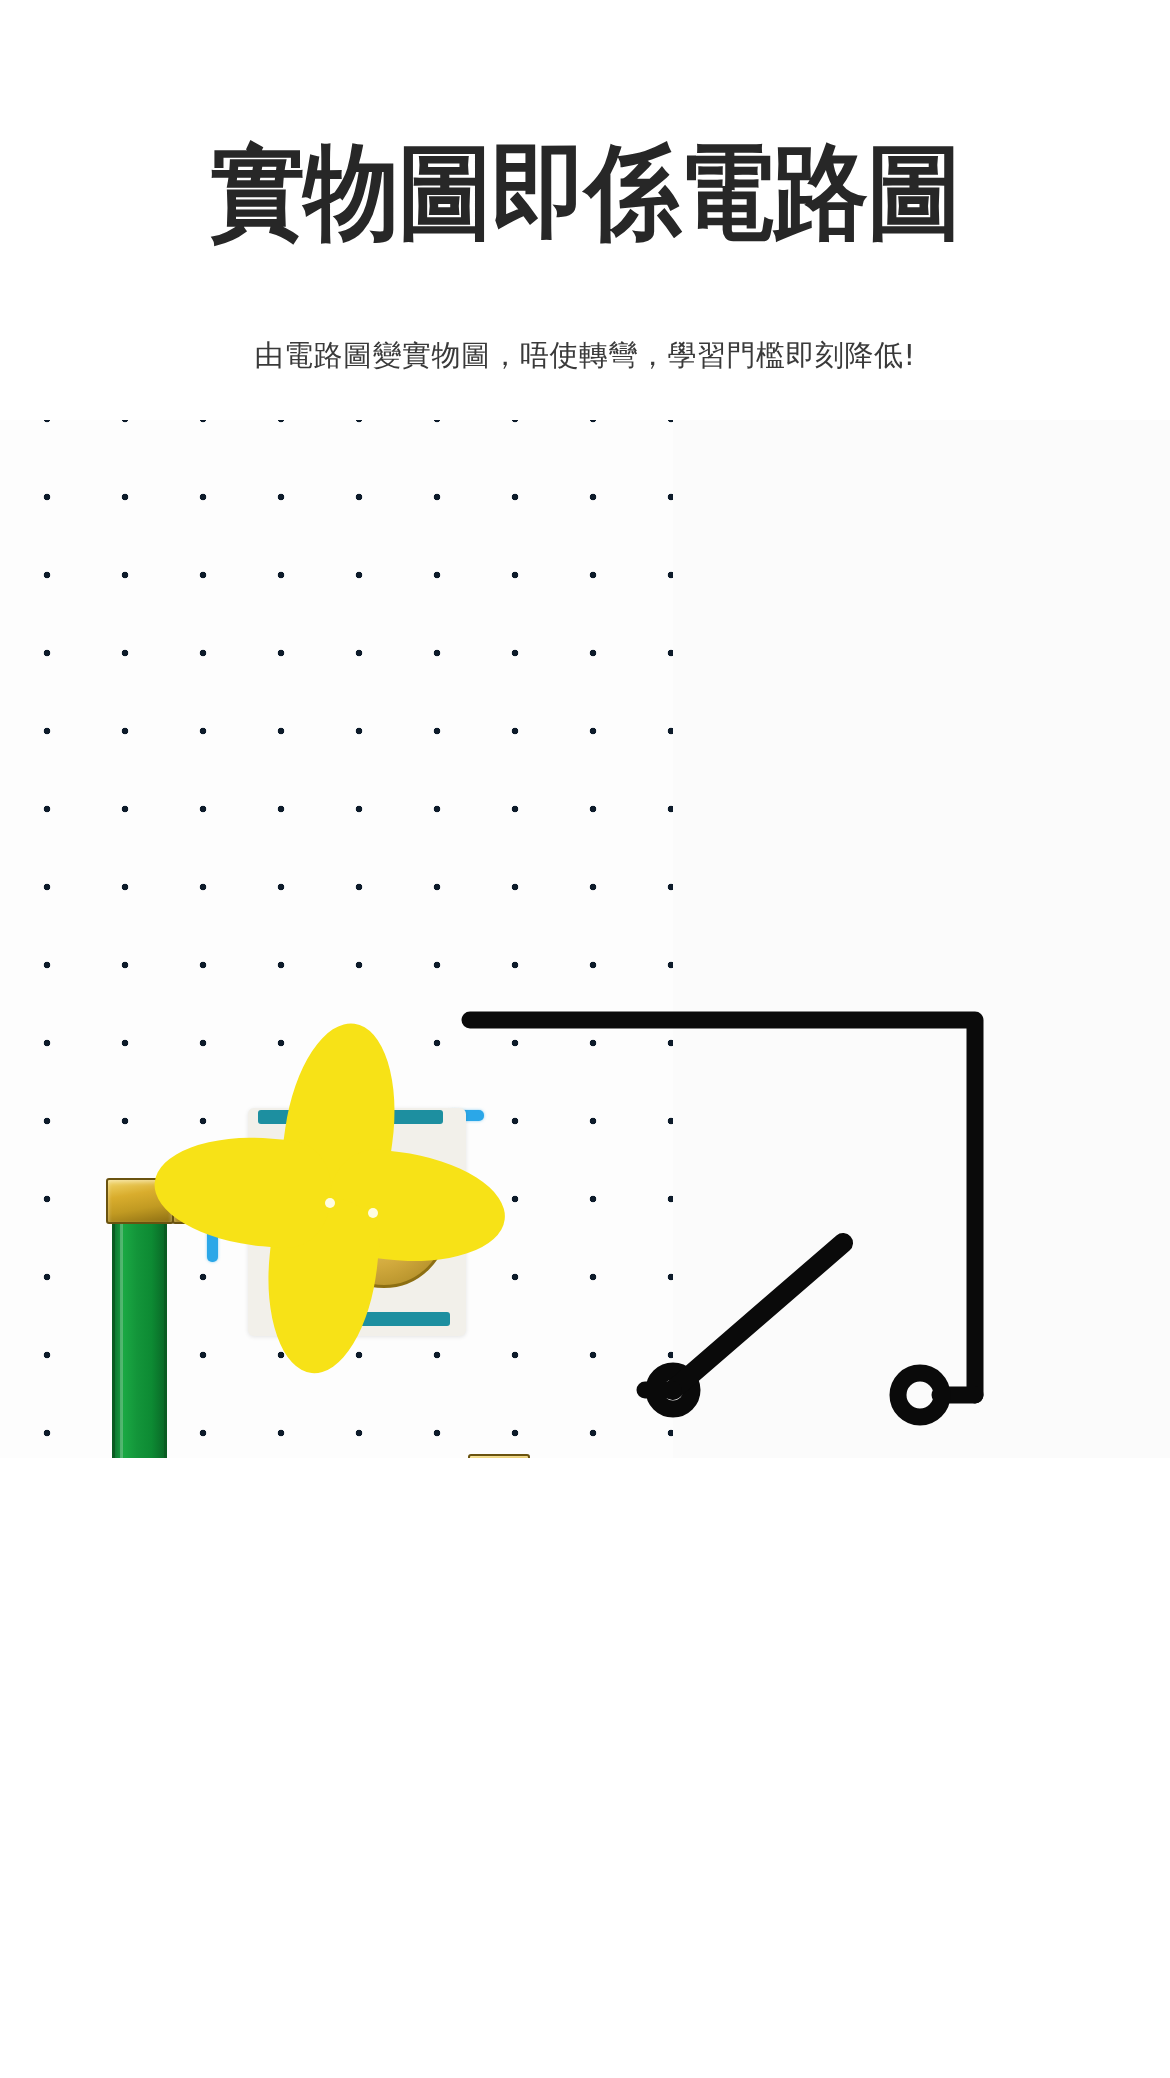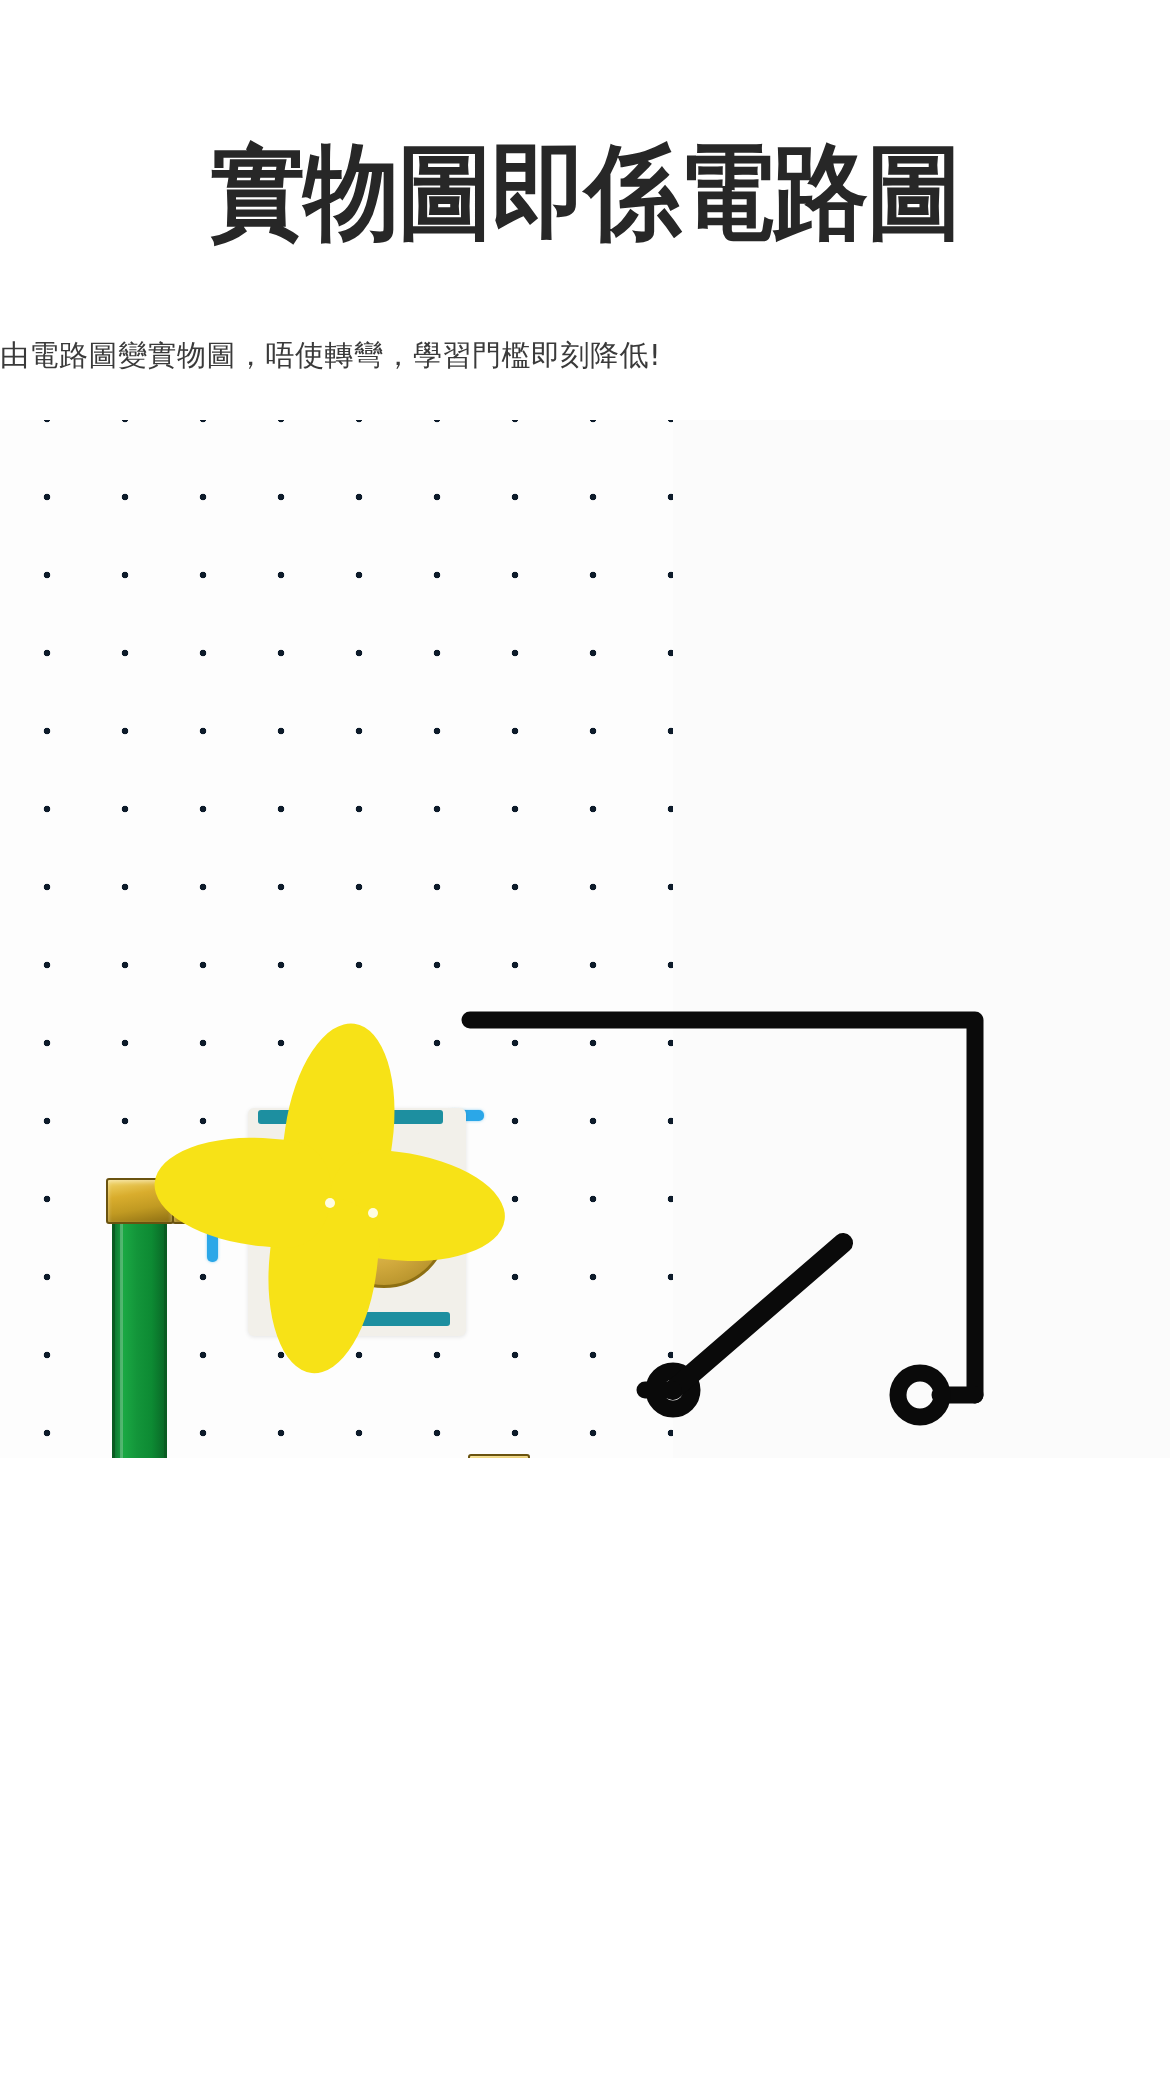--- a/index.html
+++ b/index.html
@@ -41,20 +41,21 @@
     color: #272727;
     transform: scaleX(0.92);
     transform-origin: 50% 50%;
     white-space: nowrap;
   }
   #page-subtitle {
     position: absolute;
     left: 0;
     top: 336px;
     width: 1170px;
+    text-align: center;
     font-family: "DejaVu Sans", sans-serif;
     font-weight: 400;
     font-size: 29px;
     letter-spacing: 0.5px;
     color: #3a3a3a;
     white-space: nowrap;
   }
 
   
   #stage {

